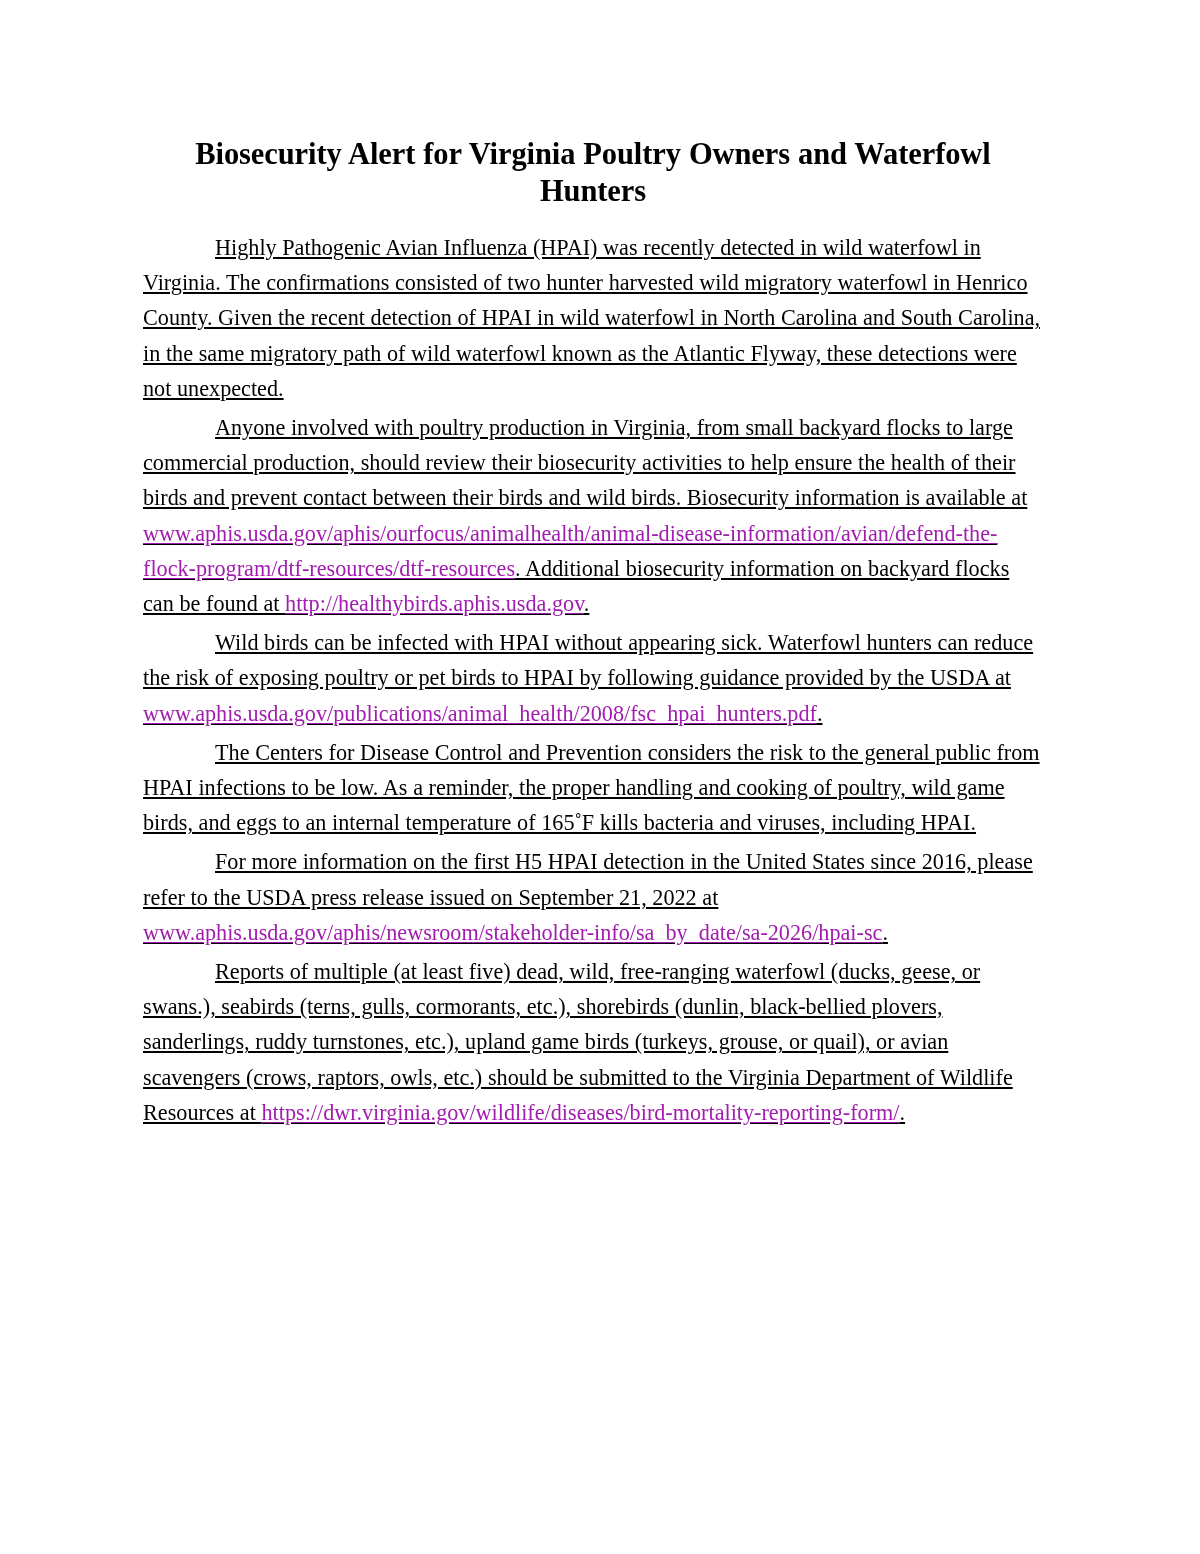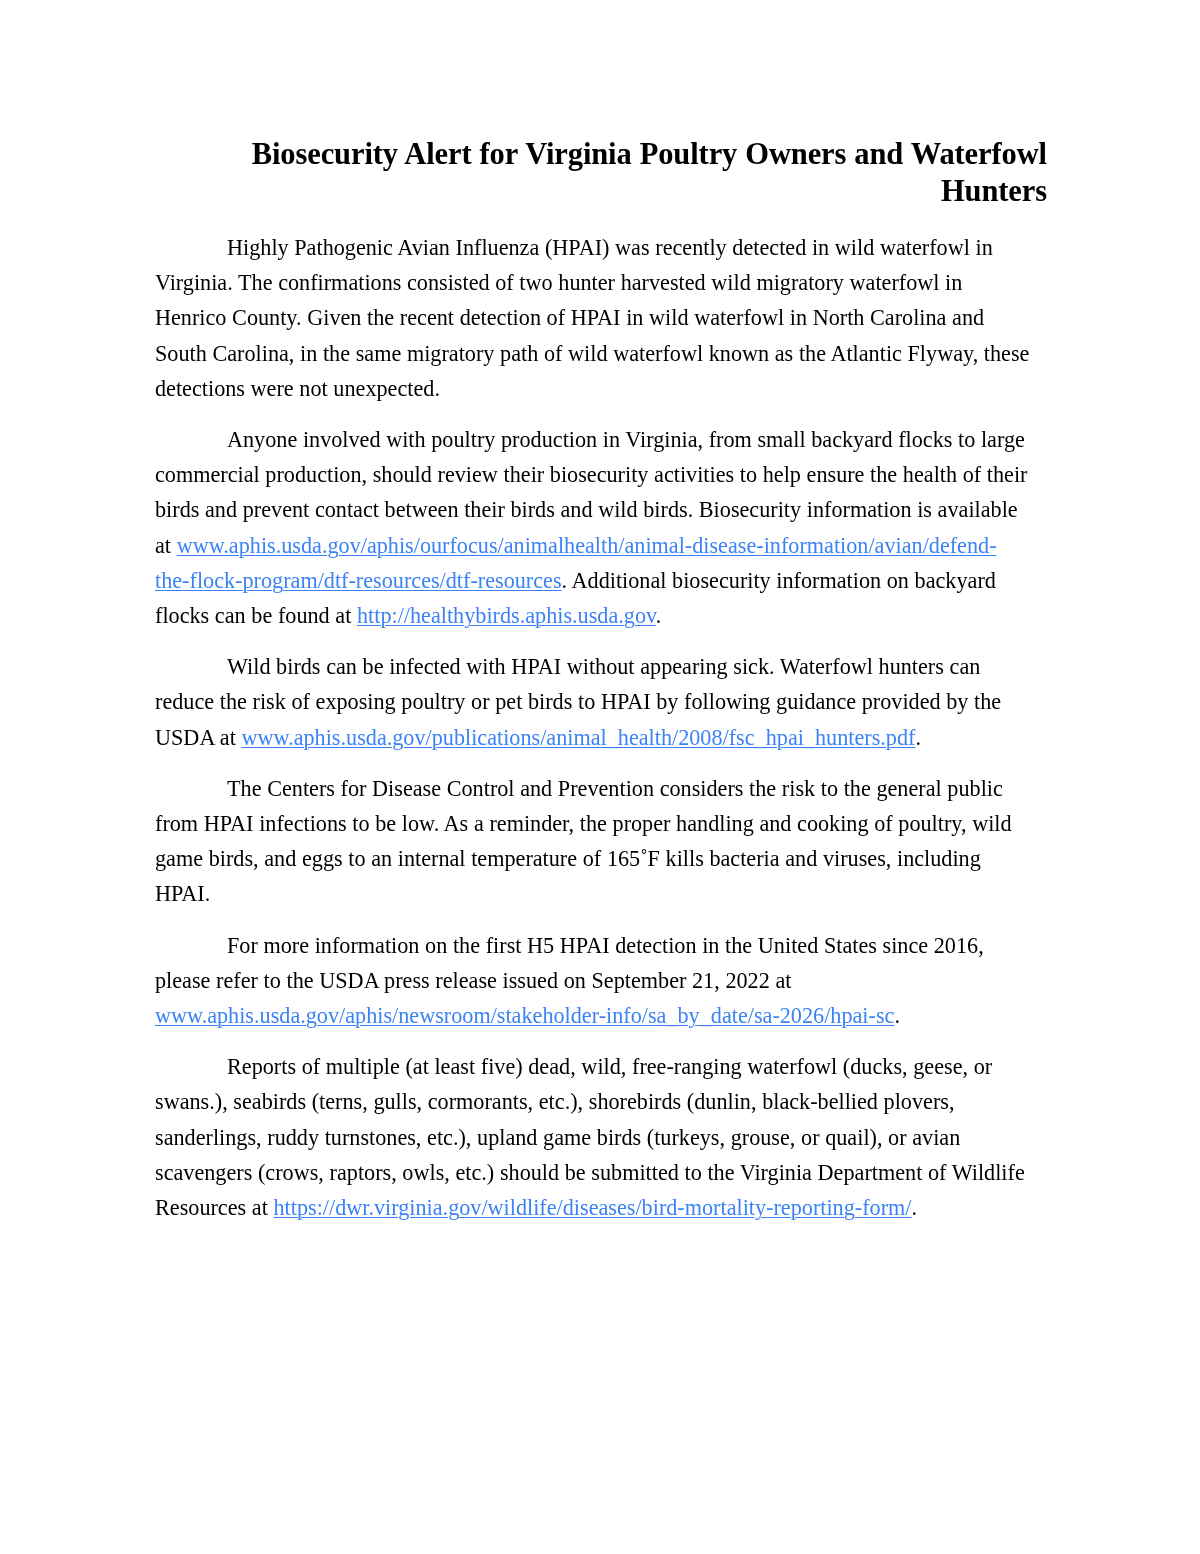--- a/index.html
+++ b/index.html
@@ -28,35 +28,36 @@
     top: 136px;
     width: 908px;
   }
   .doc-title {
     font-size: 30.5px;
     font-weight: bold;
     line-height: 37px;
     margin: 0 0 0 0;
     letter-spacing: -0.1px;
     word-spacing: 0.5px;
-    text-align: right;
+    text-align: center;
   }
   .body-block {
     margin-top: 20px;
     font-size: 22.2px;
     line-height: 35.2px;
     text-align: left;
   }
   p.para {
-    margin: 16px;
+    margin: 4px;
     text-indent: 72px;
     word-spacing: 0.1px;
+    text-decoration: underline;
   }
   a.doclink {
-    color: #3b82f6;
+    color: #a21caf;
     text-decoration: underline;
     text-underline-offset: 2px;
     text-decoration-thickness: 1.4px;
     word-break: break-word;
   }
 </style>
 </head>
 <body>
 
 <div class="page">

